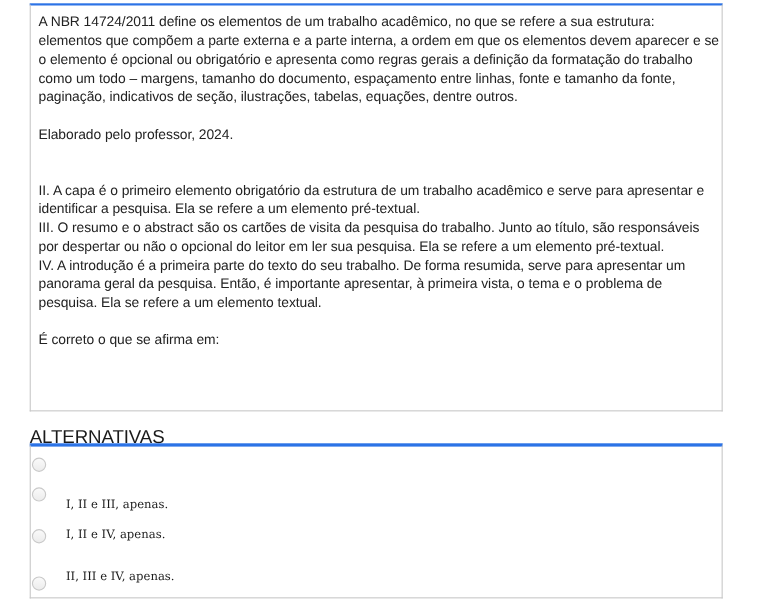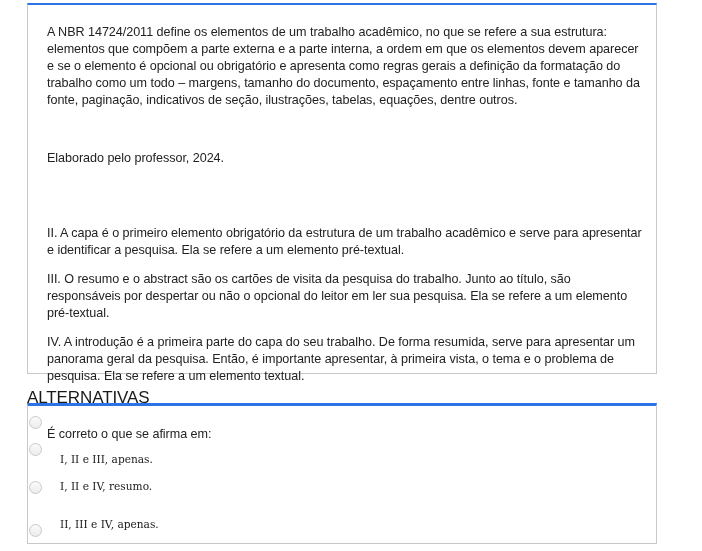--- a/index.html
+++ b/index.html
@@ -30,21 +30,21 @@
       left: 7px;
       top: 7px;
       width: 620px;
       font-family: "Liberation Sans", sans-serif;
       font-size: 12.6px;
       line-height: 17px;
       letter-spacing: -0.05px;
       color: #222;
     }
     .question-text p {
-      margin: 12px;
+      margin: 0;
     }
     .question-text .gap {
       height: 17px;
     }
     .alt-header {
       position: absolute;
       left: 27px;
       top: 388px;
       font-family: "Liberation Sans", sans-serif;
       font-size: 17px;
@@ -95,36 +95,36 @@
 
 <div class="question-box">
   <div class="question-text">
     <p>A NBR 14724/2011 define os elementos de um trabalho acadêmico, no que se refere a sua estrutura: elementos que compõem a parte externa e a parte interna, a ordem em que os elementos devem aparecer e se o elemento é opcional ou obrigatório e apresenta como regras gerais a definição da formatação do trabalho como um todo – margens, tamanho do documento, espaçamento entre linhas, fonte e tamanho da fonte, paginação, indicativos de seção, ilustrações, tabelas, equações, dentre outros.</p>
     <div class="gap"></div>
     <p>Elaborado pelo professor, 2024.</p>
     <div class="gap"></div>
     <div class="gap"></div>
     <p>II. A capa é o primeiro elemento obrigatório da estrutura de um trabalho acadêmico e serve para apresentar e identificar a pesquisa. Ela se refere a um elemento pré-textual.</p>
     <p>III. O resumo e o abstract são os cartões de visita da pesquisa do trabalho. Junto ao título, são responsáveis por despertar ou não o opcional do leitor em ler sua pesquisa. Ela se refere a um elemento pré-textual.</p>
-    <p>IV. A introdução é a primeira parte do capa do seu trabalho. De forma resumida, serve para apresentar um panorama geral da pesquisa. Então, é importante apresentar, à primeira vista, o tema e o problema de pesquisa. Ela se refere a um elemento textual.</p>
+    <p>IV. A introdução é a primeira parte do texto do seu trabalho. De forma resumida, serve para apresentar um panorama geral da pesquisa. Então, é importante apresentar, à primeira vista, o tema e o problema de pesquisa. Ela se refere a um elemento textual.</p>
     <div class="gap"></div>
     <p>É correto o que se afirma em:</p>
   </div>
 </div>
 
 <div class="alt-header">ALTERNATIVAS</div>
 
 <div class="alt-box">
   <div class="alt-item" style="top:0px;">
     <span class="alt-radio"></span>
     <span class="alt-label">I, II e III, apenas.</span>
   </div>
   <div class="alt-item" style="top:27px;">
     <span class="alt-radio"></span>
-    <span class="alt-label">I, II e IV, resumo.</span>
+    <span class="alt-label">I, II e IV, apenas.</span>
   </div>
   <div class="alt-item" style="top:65px;">
     <span class="alt-radio"></span>
     <span class="alt-label">II, III e IV, apenas.</span>
   </div>
   <div class="alt-item" style="top:108px;">
     <span class="alt-radio"></span>
     <span class="alt-label">I, II, III e IV.</span>
   </div>
 </div>

